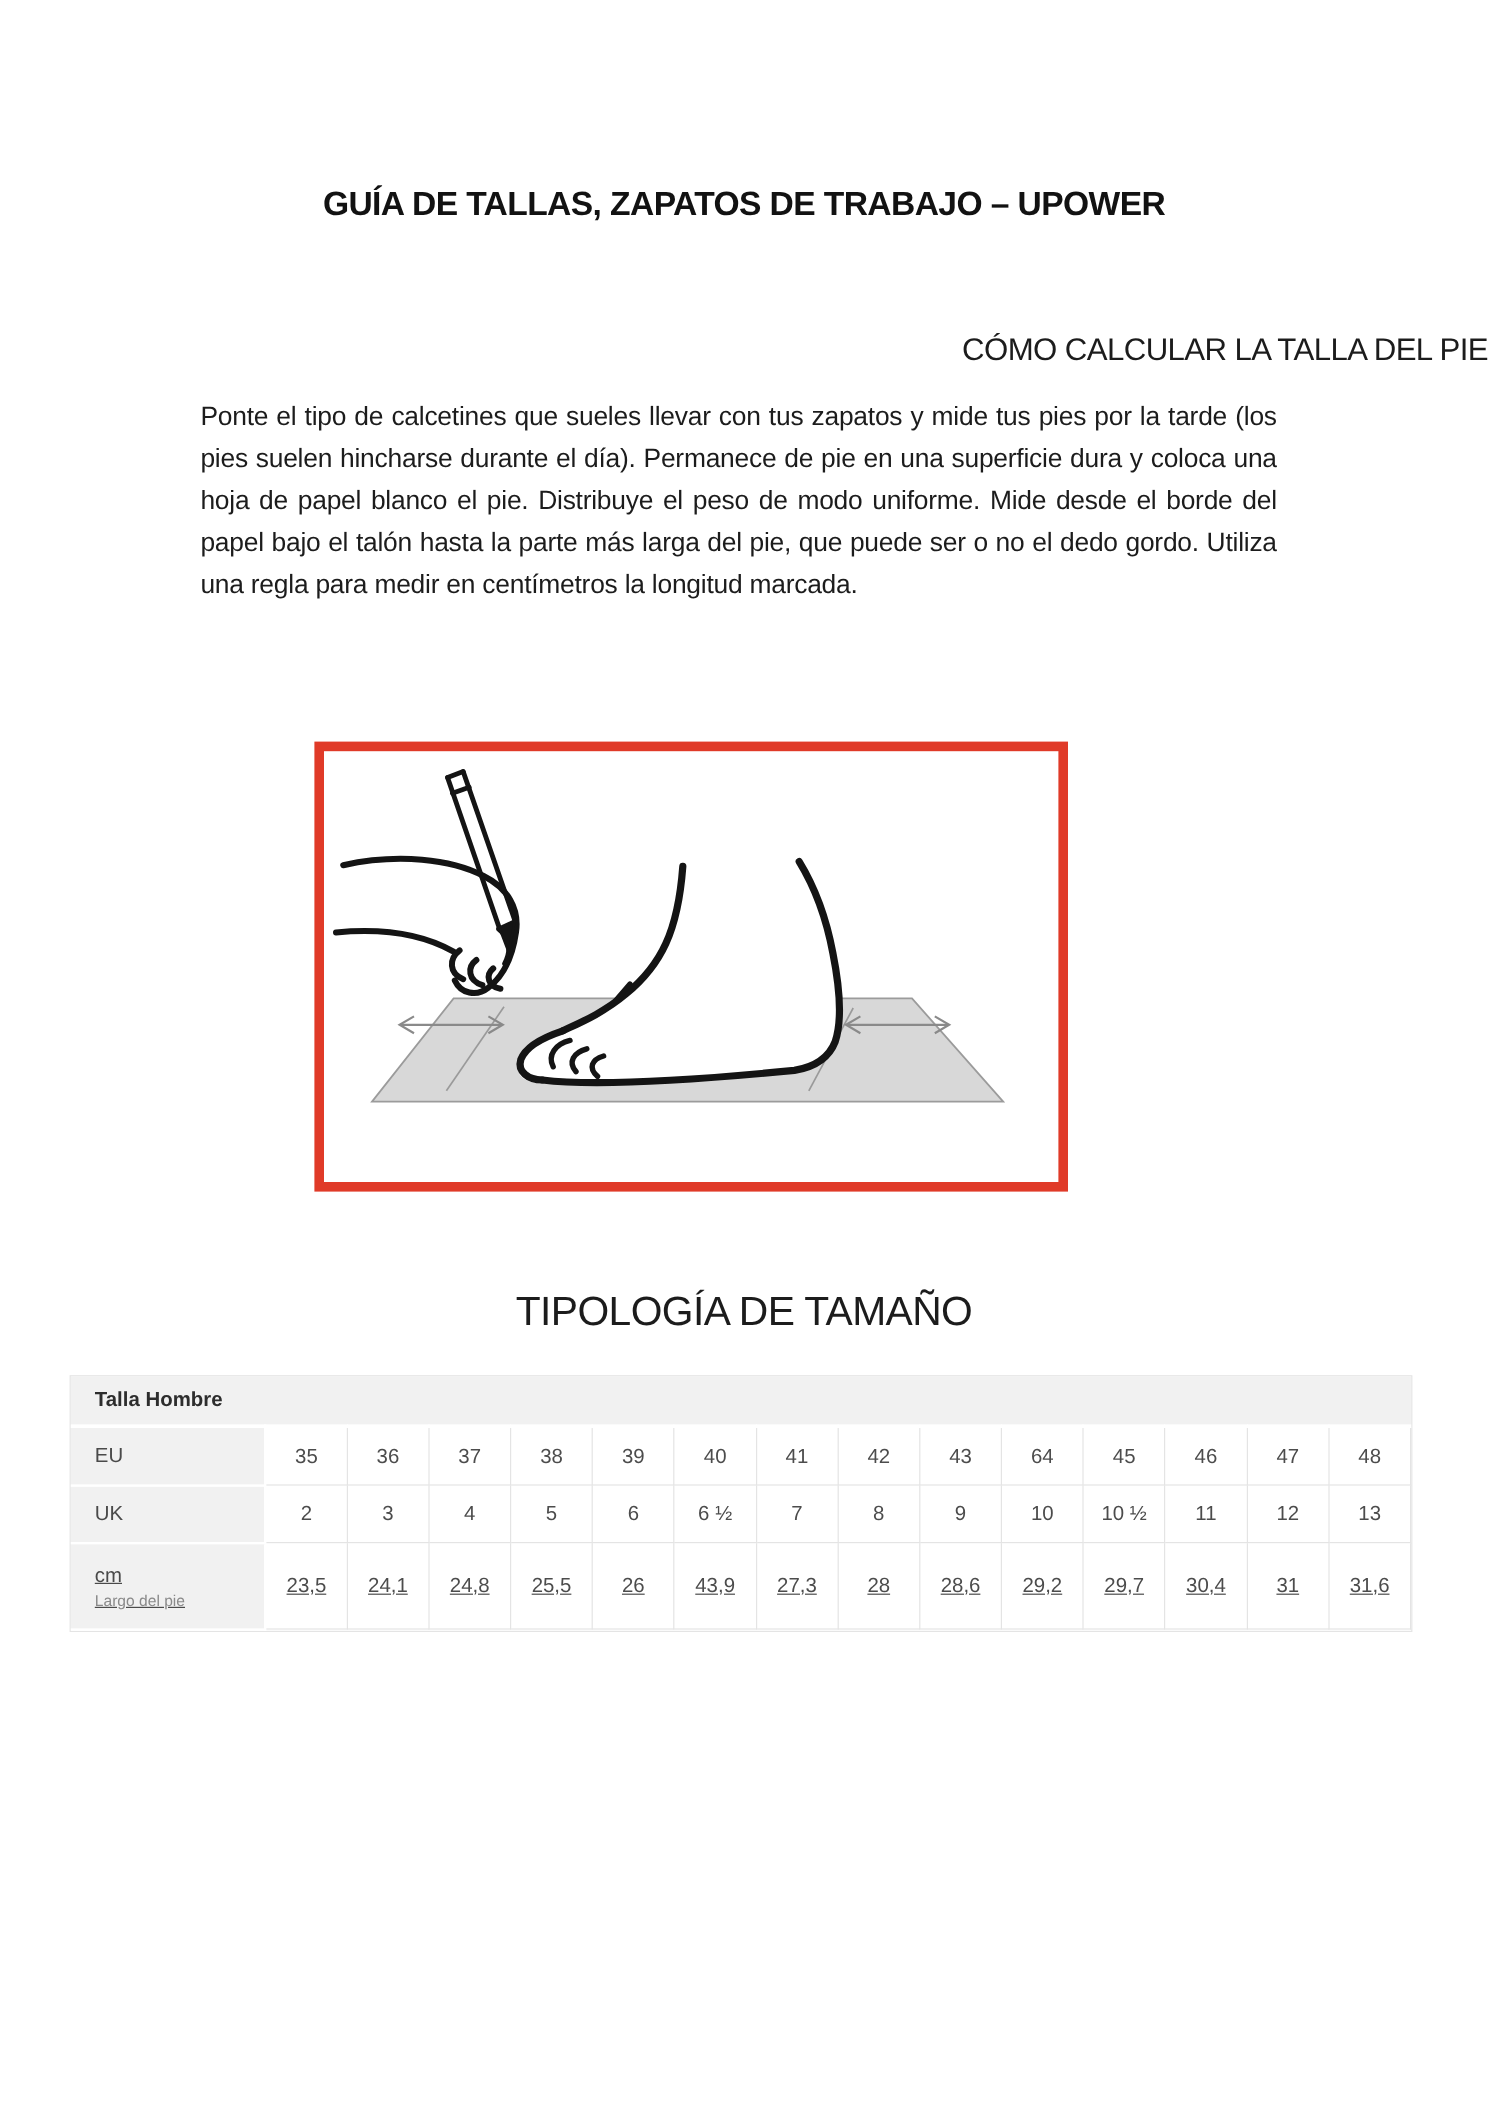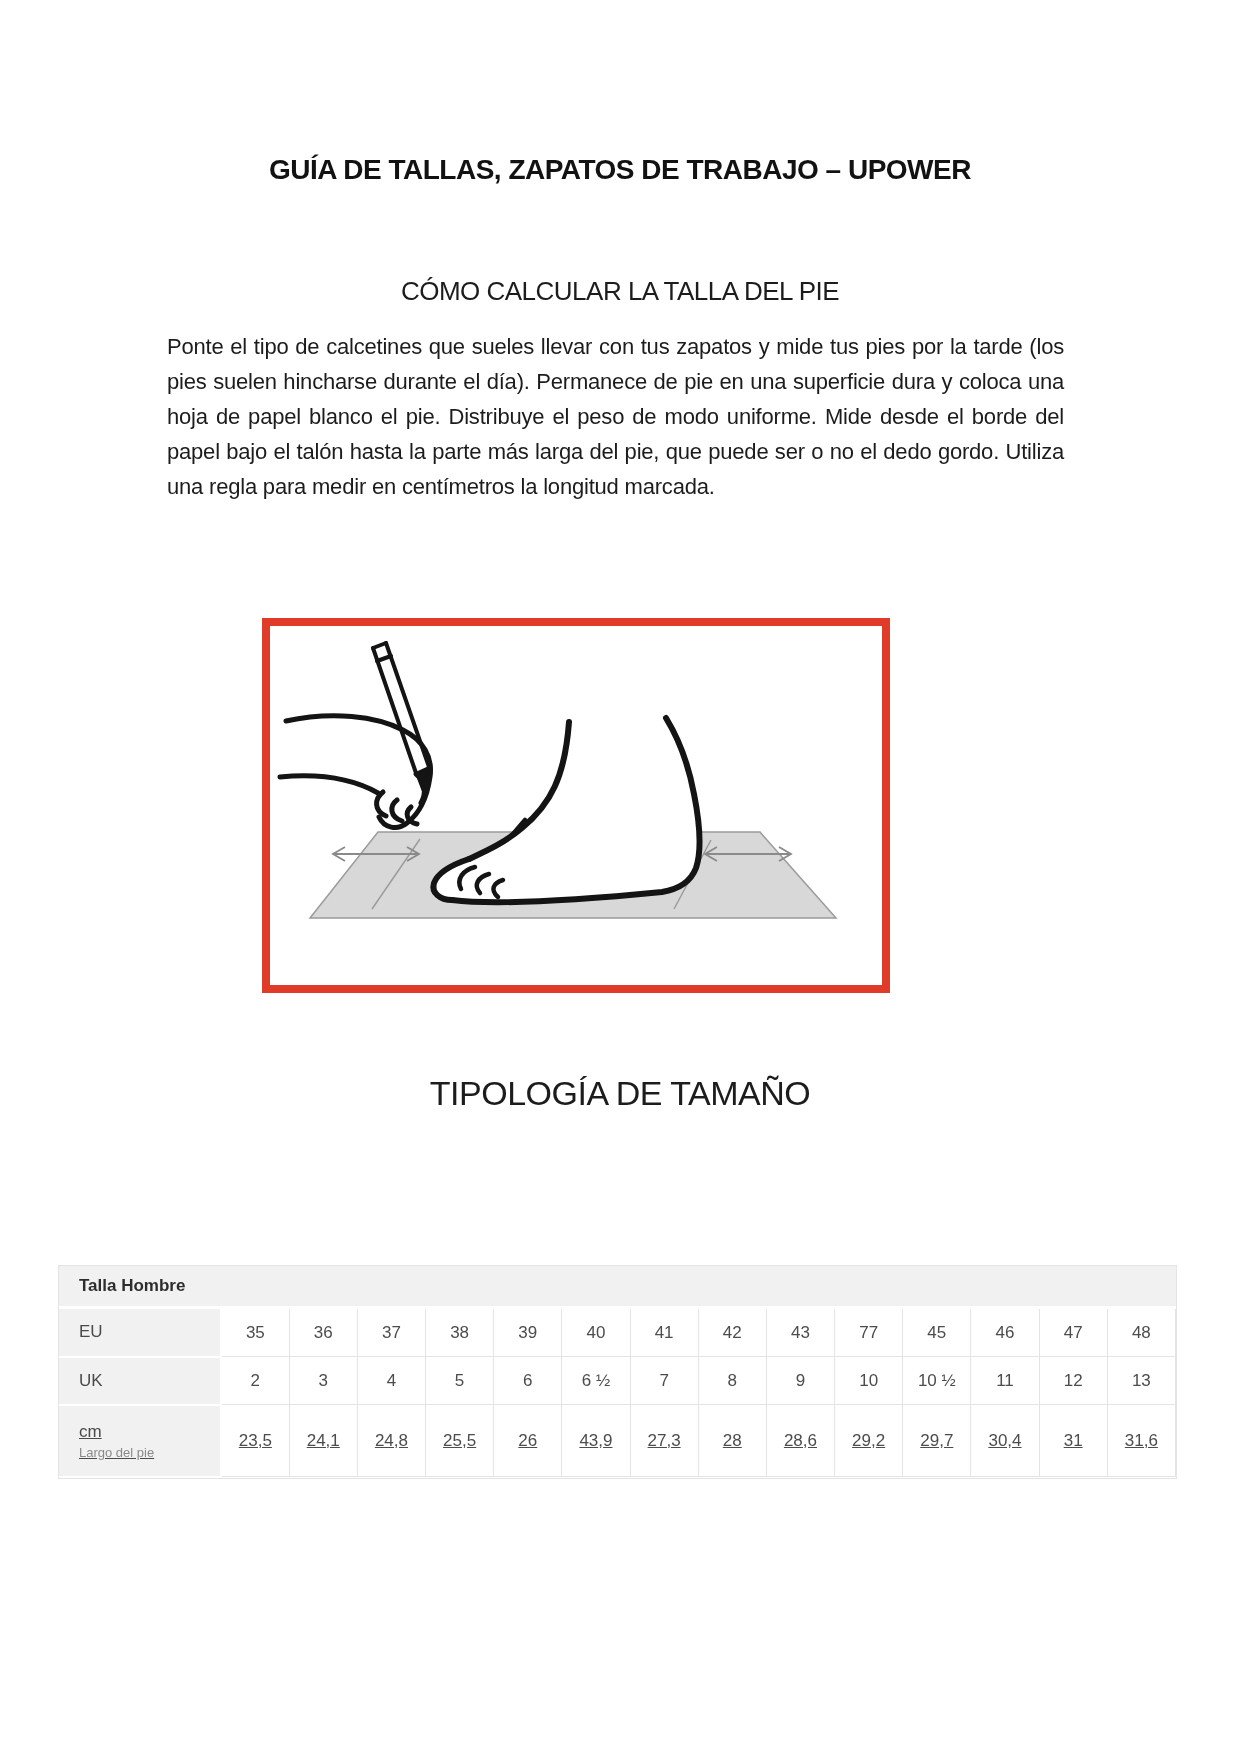--- a/index.html
+++ b/index.html
@@ -11,21 +11,21 @@
   .page { position:absolute; inset:0; background:#fff; }
 
   .title {
     position:absolute; top:155px; left:0; width:100%;
     margin:0; text-align:center;
     font-size:28px; font-weight:700; letter-spacing:-0.5px; color:#121212;
     line-height:1.1;
   }
   .h2 {
     position:absolute; top:277px; left:0; width:100%;
-    margin:0; text-align:center;
+    margin:0; text-align:right;
     font-size:26px; font-weight:400; letter-spacing:-0.5px; color:#1c1c1c;
     line-height:1.1;
   }
   .para {
     position:absolute; top:329px; left:167px; width:897px;
     margin:0; font-size:22px; line-height:35px; letter-spacing:-0.2px;
     text-align:justify; color:#1c1c1c;
   }
   .fig {
     position:absolute; top:618px; left:262px; width:628px; height:375px;
@@ -34,21 +34,21 @@
   .fig svg { display:block; width:612px; height:359px; }
 
   .h3 {
     position:absolute; top:1075px; left:0; width:100%;
     margin:0; text-align:center;
     font-size:34px; font-weight:400; letter-spacing:-0.5px; color:#1c1c1c;
     line-height:1.1;
   }
 
   .table-wrap {
-    position:absolute; top:1265px; left:58px; width:1119px;
+    position:absolute; top:1146px; left:58px; width:1119px;
     box-sizing:border-box; border:1px solid #e4e4e4; background:#fff;
   }
   table.size-table {
     width:100%; border-collapse:collapse; table-layout:fixed;
     font-size:17px; color:#4a4a4a;
   }
   th.tbl-header {
     background:#f1f1f1; text-align:left; font-weight:700; color:#2d2d2d;
     font-size:17px; height:40px; padding:0 0 0 20px;
     border-bottom:3px solid #fff;
@@ -146,21 +146,21 @@
             <td class="label"><span>EU</span></td>
             <td class="val">35</td>
             <td class="val">36</td>
             <td class="val">37</td>
             <td class="val">38</td>
             <td class="val">39</td>
             <td class="val">40</td>
             <td class="val">41</td>
             <td class="val">42</td>
             <td class="val">43</td>
-            <td class="val">77</td>
+            <td class="val">64</td>
             <td class="val">45</td>
             <td class="val">46</td>
             <td class="val">47</td>
             <td class="val">48</td>
           </tr>
           <tr>
             <td class="label"><span>UK</span></td>
             <td class="val">2</td>
             <td class="val">3</td>
             <td class="val">4</td>

